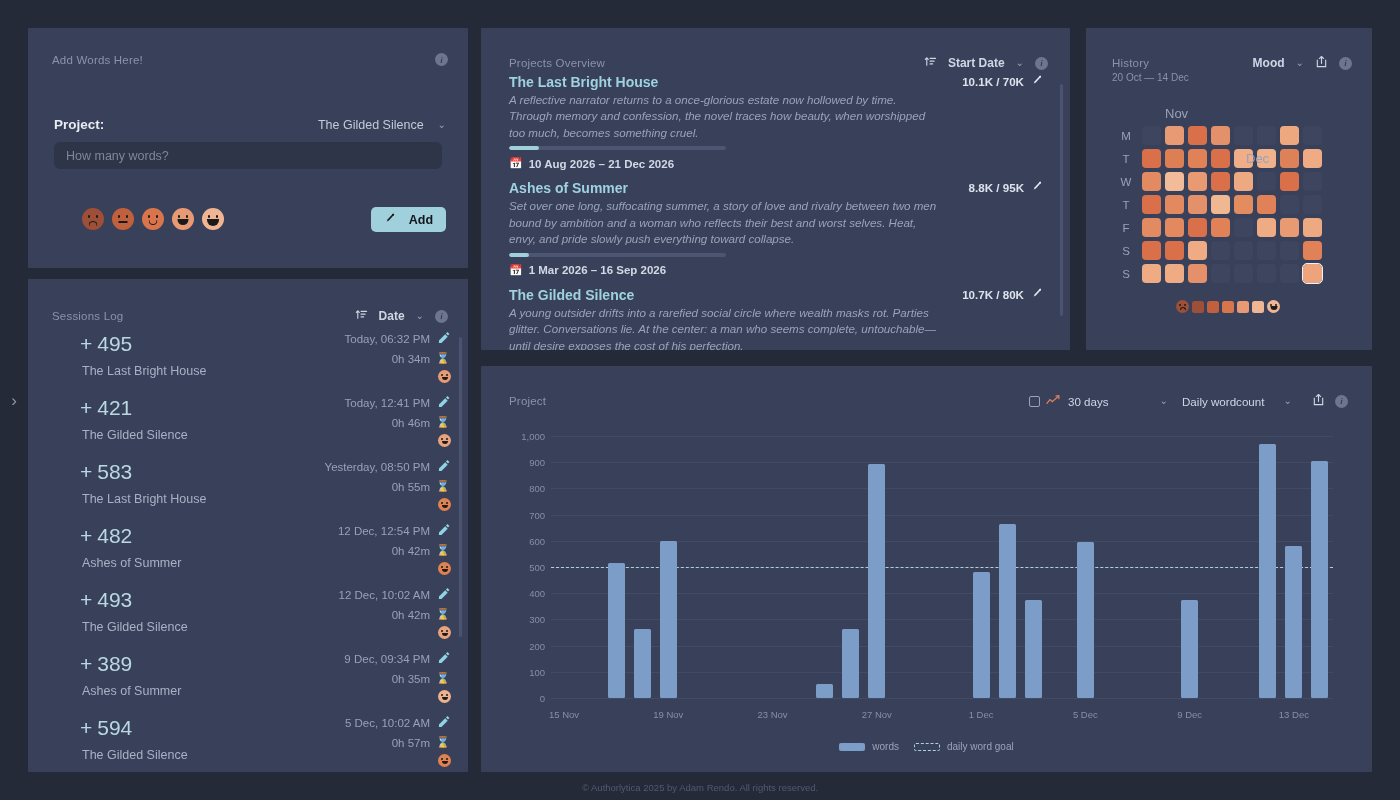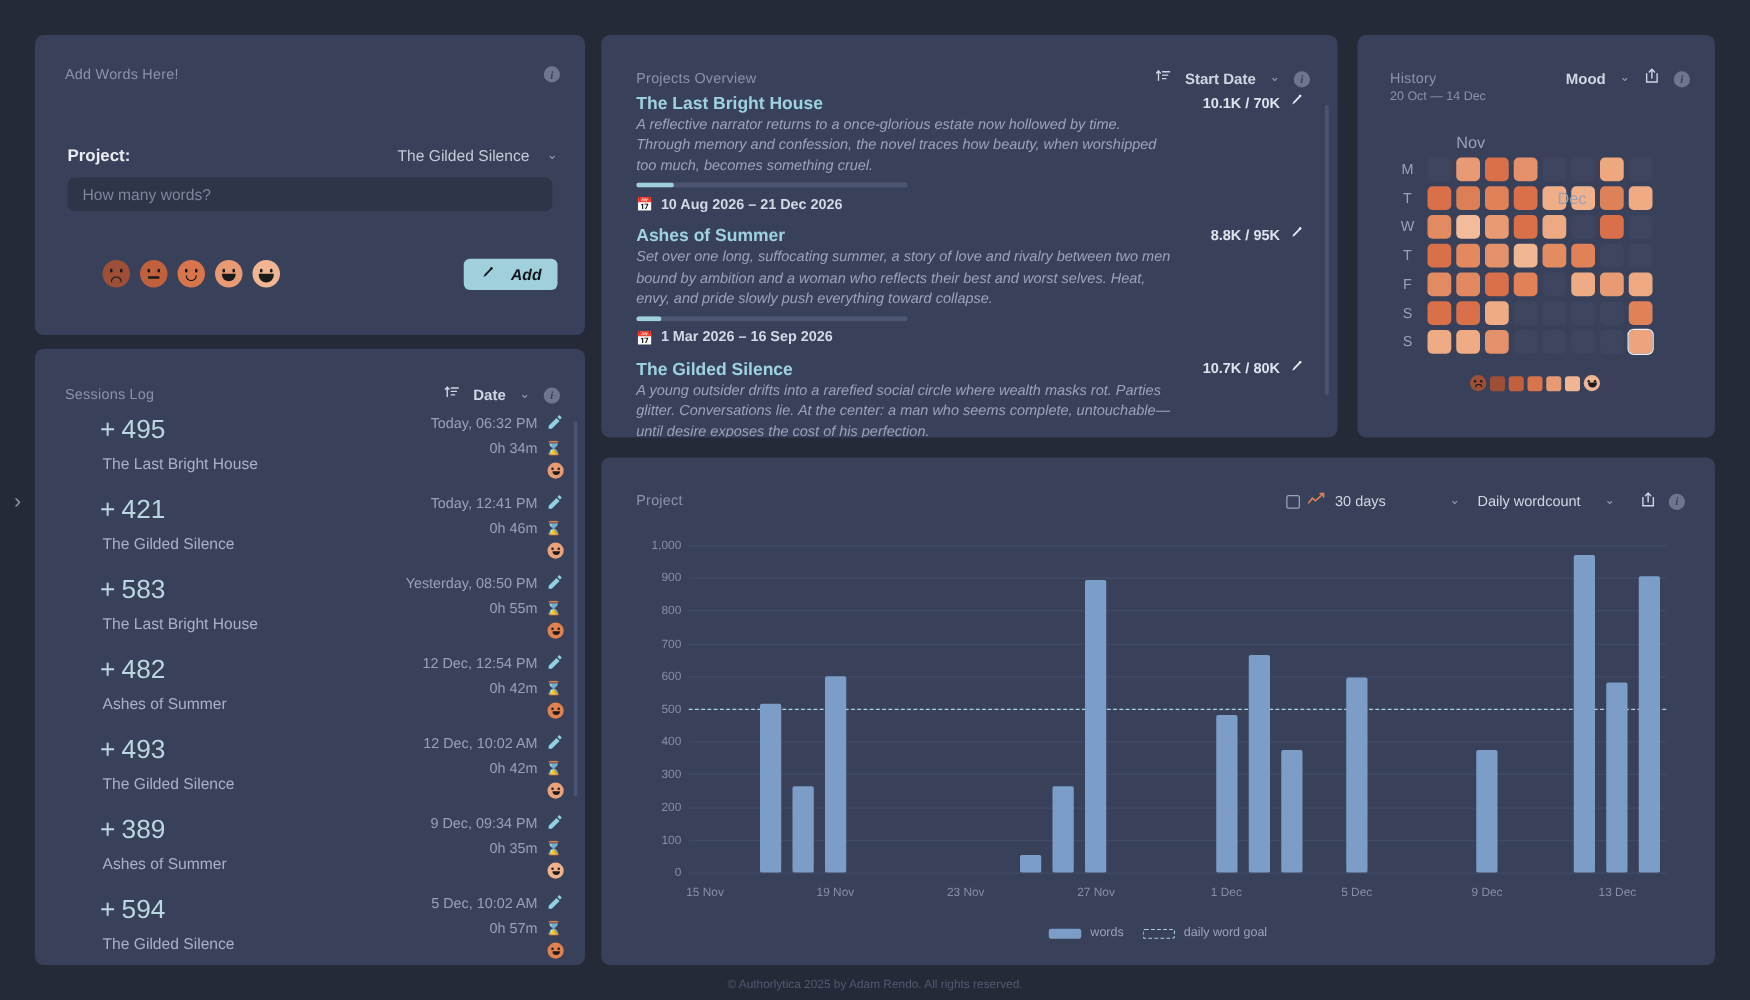--- a/index.html
+++ b/index.html
@@ -19,21 +19,21 @@
   .rail-chevron {
     position: absolute; left: 7px; top: 390px;
     width: 14px; height: 20px; color: #8e96ab;
     display: flex; align-items: center; justify-content: center;
     font-size: 17px; line-height: 1; cursor: pointer;
   }
 
   .card {
     position: absolute;
     background: #39415a;
-    border-radius: 7px;
+    border-radius: 1px;
   }
 
   .card-title {
     font-size: 11.5px; color: #8b93a8; letter-spacing: .2px;
   }
 
   .info-icon {
     width: 13px; height: 13px; border-radius: 50%;
     background: #6d768e; color: #39415a;
     font-size: 9px; font-weight: bold; font-style: italic;
@@ -95,21 +95,20 @@
     bottom: 4.5px; width: 12px; height: 7px;
     background: #1a1a1a; border-radius: 0 0 12px 12px;
   }
   .add-btn {
     position: absolute; right: 22px; top: 179px;
     width: 75px; height: 25px; border-radius: 5px;
     background: #9fd0dc; border: none;
     display: flex; align-items: center; justify-content: center; gap: 14px;
     font-size: 12.5px; font-weight: bold; color: #14161d; cursor: pointer;
     font-family: "Liberation Sans", sans-serif;
-    font-style: italic;
   }
 
   
   #sessions { left: 28px; top: 279px; width: 440px; height: 493px; overflow: hidden; }
   #sessions .hdr {
     position: absolute; left: 24px; right: 20px; top: 28px;
     display: flex; align-items: center; justify-content: space-between;
   }
   .hdr-ctl { display: flex; align-items: center; gap: 11px; }
   .hdr-sel { font-size: 12px; font-weight: bold; color: #cfd6e3; cursor: pointer; }

